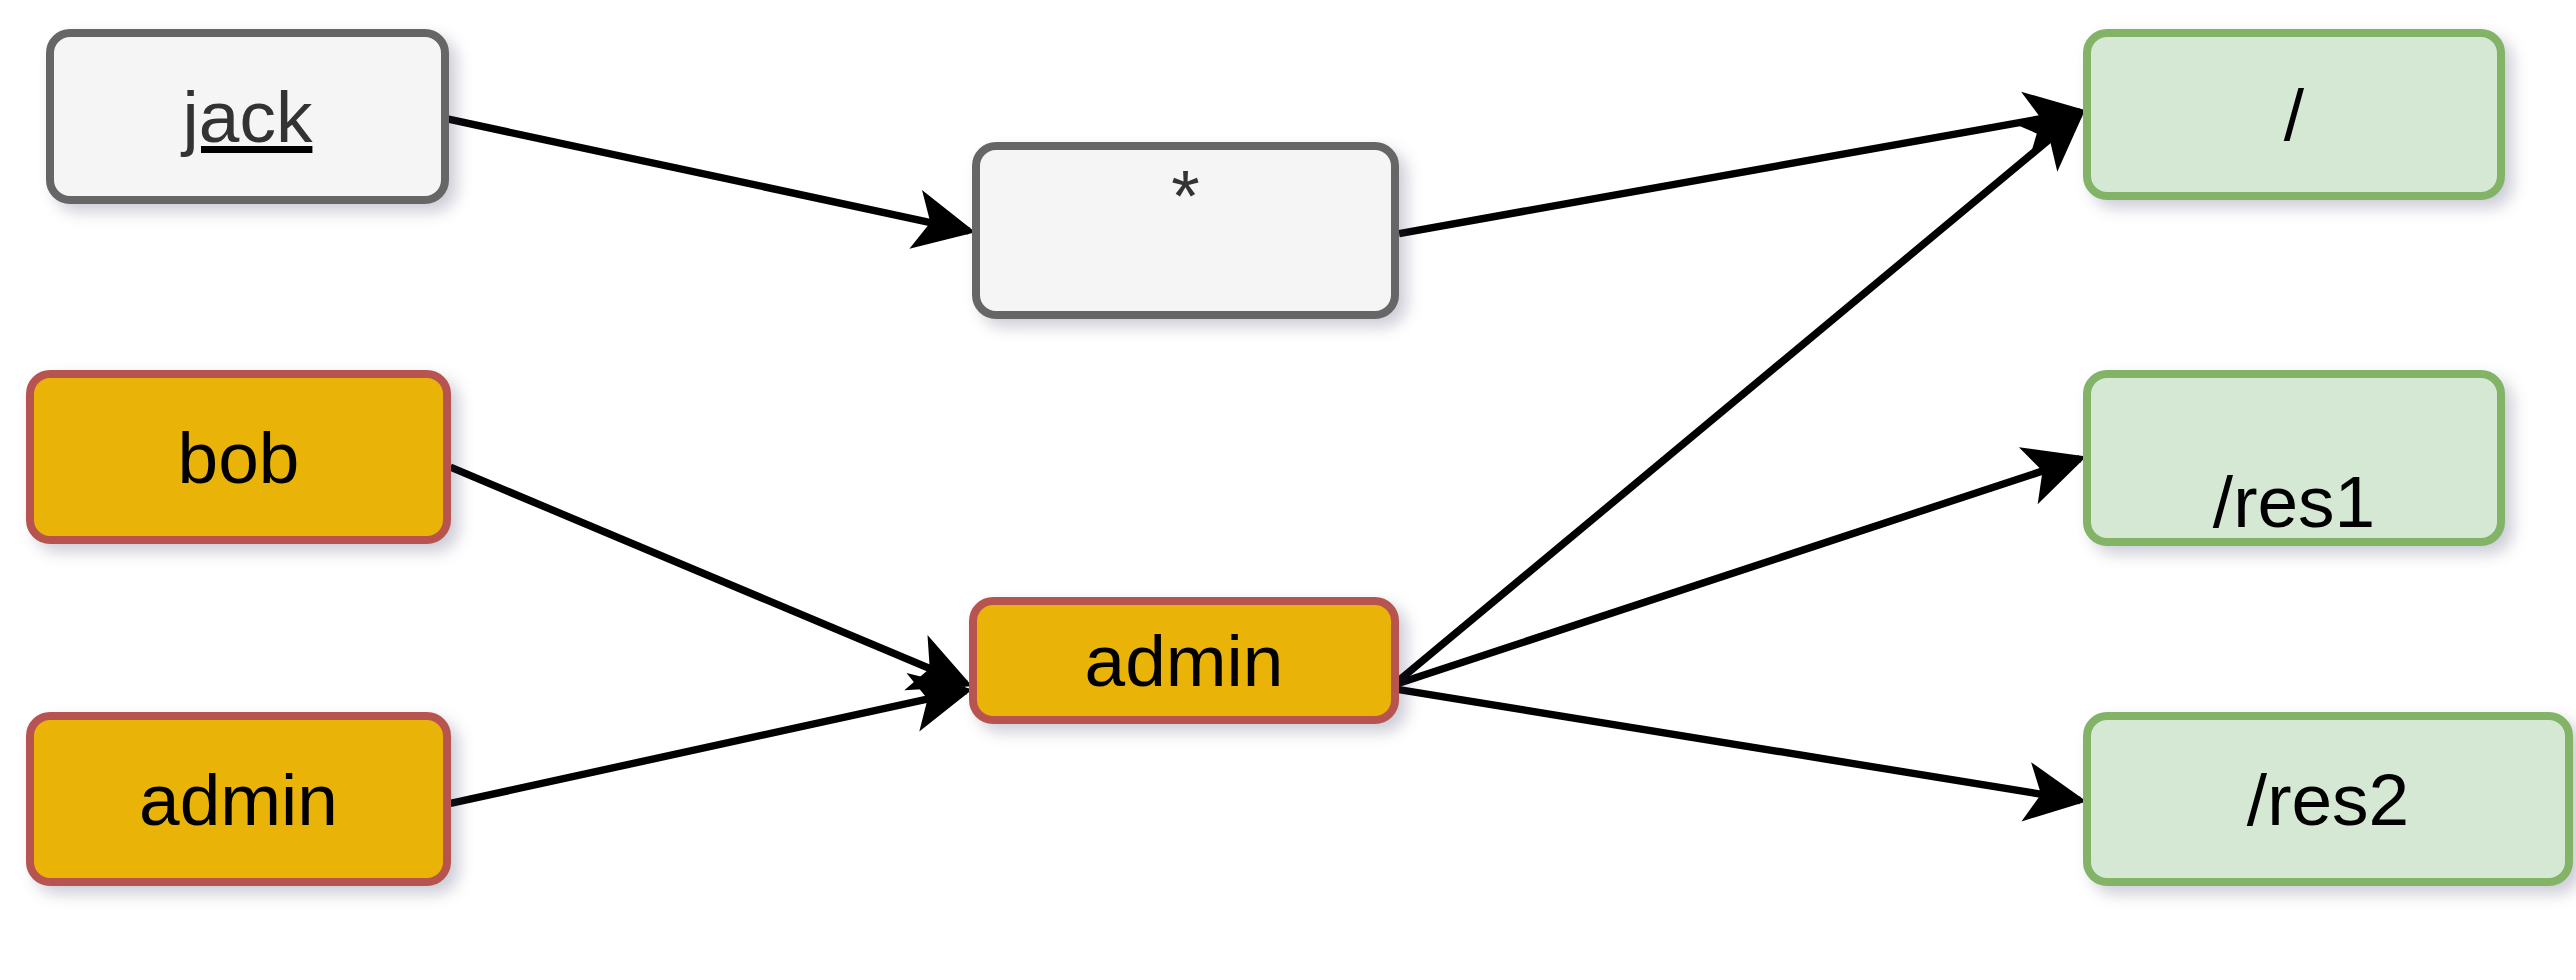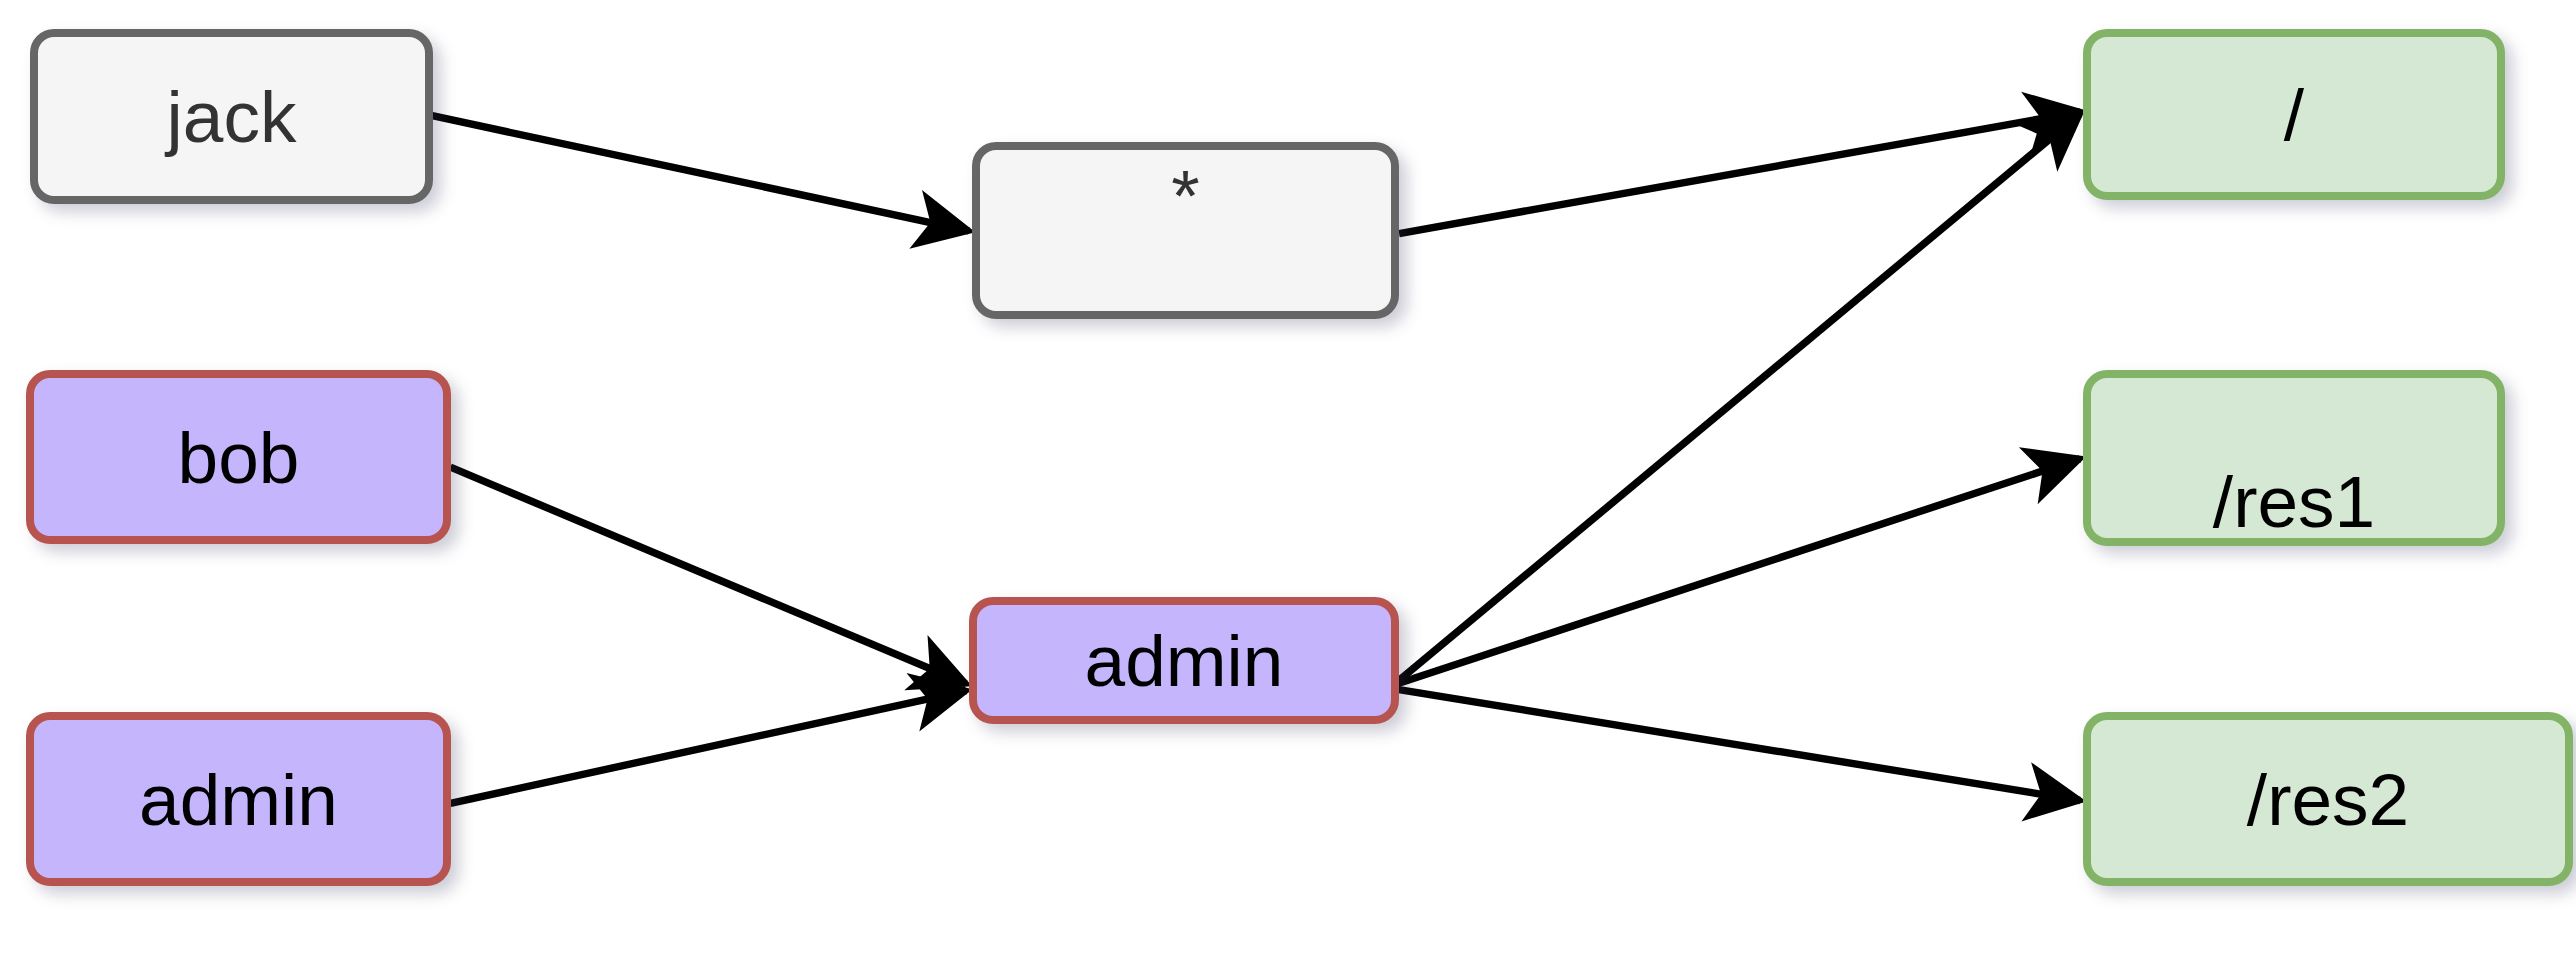--- a/index.html
+++ b/index.html
@@ -48,35 +48,35 @@
   }
   
   .theme-gray {
     background: #f5f5f5;
     border-color: #666666;
     border-width: 8px;
   }
   .theme-gray .node-label { color: #333333; }
 
   .theme-red {
-    background: #c4b5fd;
+    background: #eab308;
     border-color: #b85450;
     border-width: 8px;
   }
   .theme-red .node-label { color: #000000; }
 
   .theme-green {
     background: #d5e8d4;
     border-color: #82b366;
     border-width: 8px;
   }
   .theme-green .node-label { color: #000000; }
 
   
-  #node-jack  { left: 30px;   top: 28.5px;   width: 403px; height: 175px; }
+  #node-jack  { left: 46px;   top: 28.5px;   width: 403px; height: 175px; text-decoration: underline; }
   #node-star  { left: 972px; top: 142px;  width: 427px; height: 177px; }
   #node-bob   { left: 26px;   top: 370px;  width: 425px; height: 174px; }
   #node-admin { left: 969px; top: 597px; width: 430px; height: 127px; }
   #node-alice { left: 26px;   top: 712px; width: 425px; height: 174px; }
   #node-root  { left: 2083px; top: 28.5px;   width: 422px; height: 171px; }
   #node-res1  { left: 2083px; top: 370px;  width: 422px; height: 176px; align-items: flex-end; }
   #node-res2  { left: 2083px; top: 712px; width: 490px; height: 174px; }
 
   #node-jack  .node-label { font-size: 73px; }
   #node-star  .node-label { font-size: 73px; position: relative; top: -35px; }

